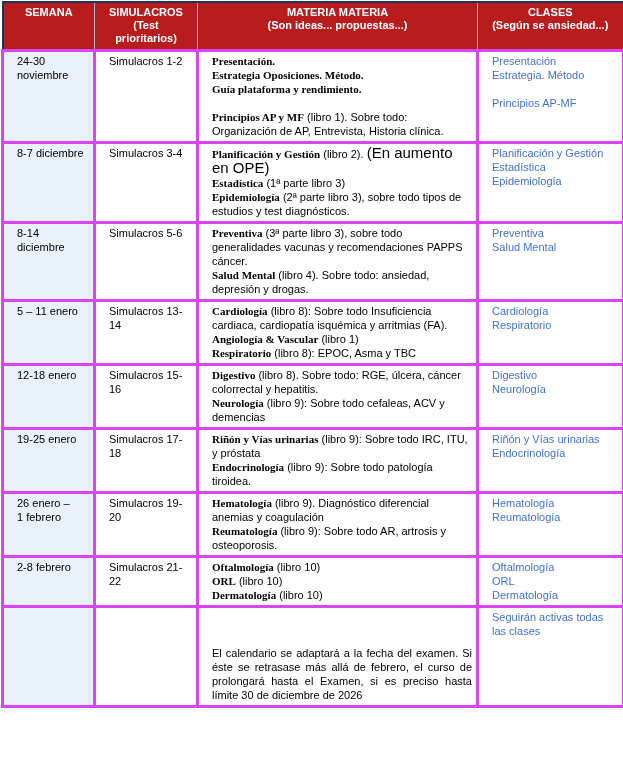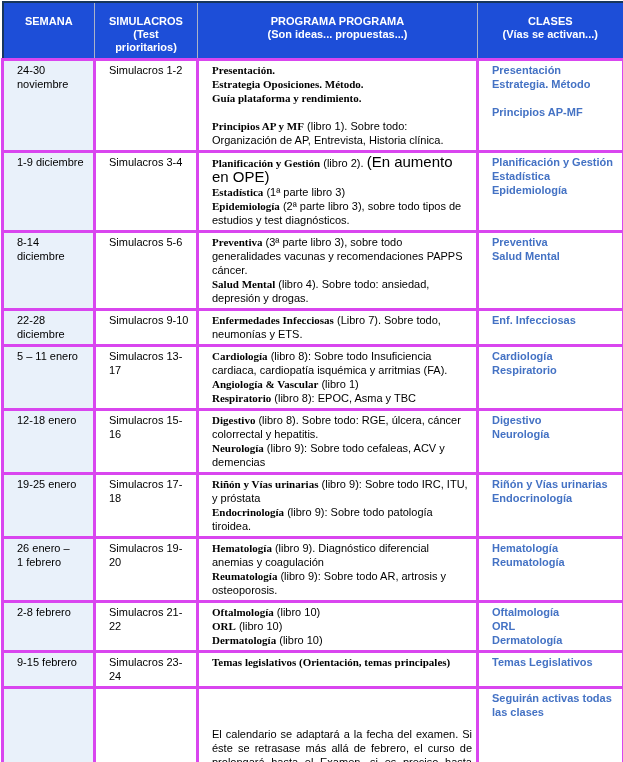--- a/index.html
+++ b/index.html
@@ -12,41 +12,41 @@
     font-family:"Liberation Sans",sans-serif;
     font-size:11px;
     color:#000;
     border:2px solid #17365D;
   }
   col.c1{width:92px}
   col.c2{width:103px}
   col.c3{width:280px}
   col.c4{width:146px}
   th{
-    background:#1d4ed8;
+    background:#b91c1c;
     color:#ffffff;
     font-weight:bold;
     font-size:11px;
     line-height:13px;
     text-align:center;
     vertical-align:top;
-    padding:12px 2px 4px 2px;
+    padding:3px 2px 4px 2px;
     border:1px solid #aab2c8;
     border-top:none;
     border-bottom:1px solid #000;
   }
   td{
     border:3px solid #d946ef;
     vertical-align:top;
     padding:2px 4px 3px 13px;
     line-height:14px;
     background:#fff;
   }
   td.c-sem{background:#E9F1FA;white-space:pre-line;}
-  td.c-cls{color:#4472C4;font-weight:bold;}
+  td.c-cls{color:#4472C4;font-weight:normal;}
   .para{margin:0;}
   .blank{height:14px;}
   .b{font-weight:bold;font-family:Liberation Serif, serif;}
   .sm{font-size:15px;}
   tr.just td.c-prog .para{text-align:justify;margin-top:36px;}
 </style>
 </head>
 <body>
 
 <table class="sched">
@@ -60,26 +60,26 @@
     <tr>
       <th>
         <div>SEMANA</div>
       </th>
       <th>
         <div>SIMULACROS</div>
         <div>(Test</div>
         <div>prioritarios)</div>
       </th>
       <th>
-        <div>PROGRAMA PROGRAMA</div>
+        <div>MATERIA MATERIA</div>
         <div>(Son ideas... propuestas...)</div>
       </th>
       <th>
         <div>CLASES</div>
-        <div>(Vías se activan...)</div>
+        <div>(Según se ansiedad...)</div>
       </th>
     </tr>
   </thead>
   <tbody>
       <tr>
         <td class="c-sem">24-30
 noviembre</td>
         <td>Simulacros 1-2</td>
         <td class="c-prog">
           <div class="para"><span class="b">Presentación.</span></div>
@@ -89,21 +89,21 @@
           <div class="para"><span class="b">Principios AP y MF</span><span> (libro 1). Sobre todo: Organización de AP, Entrevista, Historia clínica.</span></div>
         </td>
         <td class="c-cls">
           <div>Presentación</div>
           <div>Estrategia. Método</div>
           <div class="blank"></div>
           <div>Principios AP-MF</div>
         </td>
       </tr>
       <tr>
-        <td class="c-sem">1-9 diciembre</td>
+        <td class="c-sem">8-7 diciembre</td>
         <td>Simulacros 3-4</td>
         <td class="c-prog">
           <div class="para"><span class="b">Planificación y Gestión</span><span> (libro 2). </span><span class="sm">(En aumento en OPE)</span></div>
           <div class="para"><span class="b">Estadística</span><span> (1ª parte libro 3)</span></div>
           <div class="para"><span class="b">Epidemiología</span><span> (2ª parte libro 3), sobre todo tipos de estudios y test diagnósticos.</span></div>
         </td>
         <td class="c-cls">
           <div>Planificación y Gestión</div>
           <div>Estadística</div>
           <div>Epidemiología</div>
@@ -115,32 +115,22 @@
         <td class="c-prog">
           <div class="para"><span class="b">Preventiva</span><span> (3ª parte libro 3), sobre todo generalidades vacunas y recomendaciones PAPPS cáncer.</span></div>
           <div class="para"><span class="b">Salud Mental</span><span> (libro 4). Sobre todo: ansiedad, depresión y drogas.</span></div>
         </td>
         <td class="c-cls">
           <div>Preventiva</div>
           <div>Salud Mental</div>
         </td>
       </tr>
       <tr>
-        <td class="c-sem">22-28 diciembre</td>
-        <td>Simulacros 9-10</td>
-        <td class="c-prog">
-          <div class="para"><span class="b">Enfermedades Infecciosas</span><span> (Libro 7). Sobre todo, neumonías y ETS.</span></div>
-        </td>
-        <td class="c-cls">
-          <div>Enf. Infecciosas</div>
-        </td>
-      </tr>
-      <tr>
         <td class="c-sem">5 – 11 enero</td>
-        <td>Simulacros 13-17</td>
+        <td>Simulacros 13-14</td>
         <td class="c-prog">
           <div class="para"><span class="b">Cardiología</span><span> (libro 8): Sobre todo Insuficiencia cardiaca, cardiopatía isquémica y arritmias (FA).</span></div>
           <div class="para"><span class="b">Angiología &amp; Vascular</span><span> (libro 1)</span></div>
           <div class="para"><span class="b">Respiratorio</span><span> (libro 8): EPOC, Asma y TBC</span></div>
         </td>
         <td class="c-cls">
           <div>Cardiología</div>
           <div>Respiratorio</div>
         </td>
       </tr>
@@ -186,30 +176,20 @@
         <td>Simulacros 21-22</td>
         <td class="c-prog">
           <div class="para"><span class="b">Oftalmología</span><span> (libro 10)</span></div>
           <div class="para"><span class="b">ORL</span><span> (libro 10)</span></div>
           <div class="para"><span class="b">Dermatología</span><span> (libro 10)</span></div>
         </td>
         <td class="c-cls">
           <div>Oftalmología</div>
           <div>ORL</div>
           <div>Dermatología</div>
-        </td>
-      </tr>
-      <tr>
-        <td class="c-sem">9-15 febrero</td>
-        <td>Simulacros 23-24</td>
-        <td class="c-prog">
-          <div class="para"><span class="b">Temas legislativos (Orientación, temas principales)</span></div>
-        </td>
-        <td class="c-cls">
-          <div>Temas Legislativos</div>
         </td>
       </tr>
       <tr class="just">
         <td class="c-sem"></td>
         <td></td>
         <td class="c-prog">
           <div class="para"><span>El calendario se adaptará a la fecha del examen. Si éste se retrasase más allá de febrero, el curso de prolongará hasta el Examen, si es preciso hasta límite 30 de diciembre de 2026</span></div>
         </td>
         <td class="c-cls">
           <div>Seguirán activas todas las clases</div>

